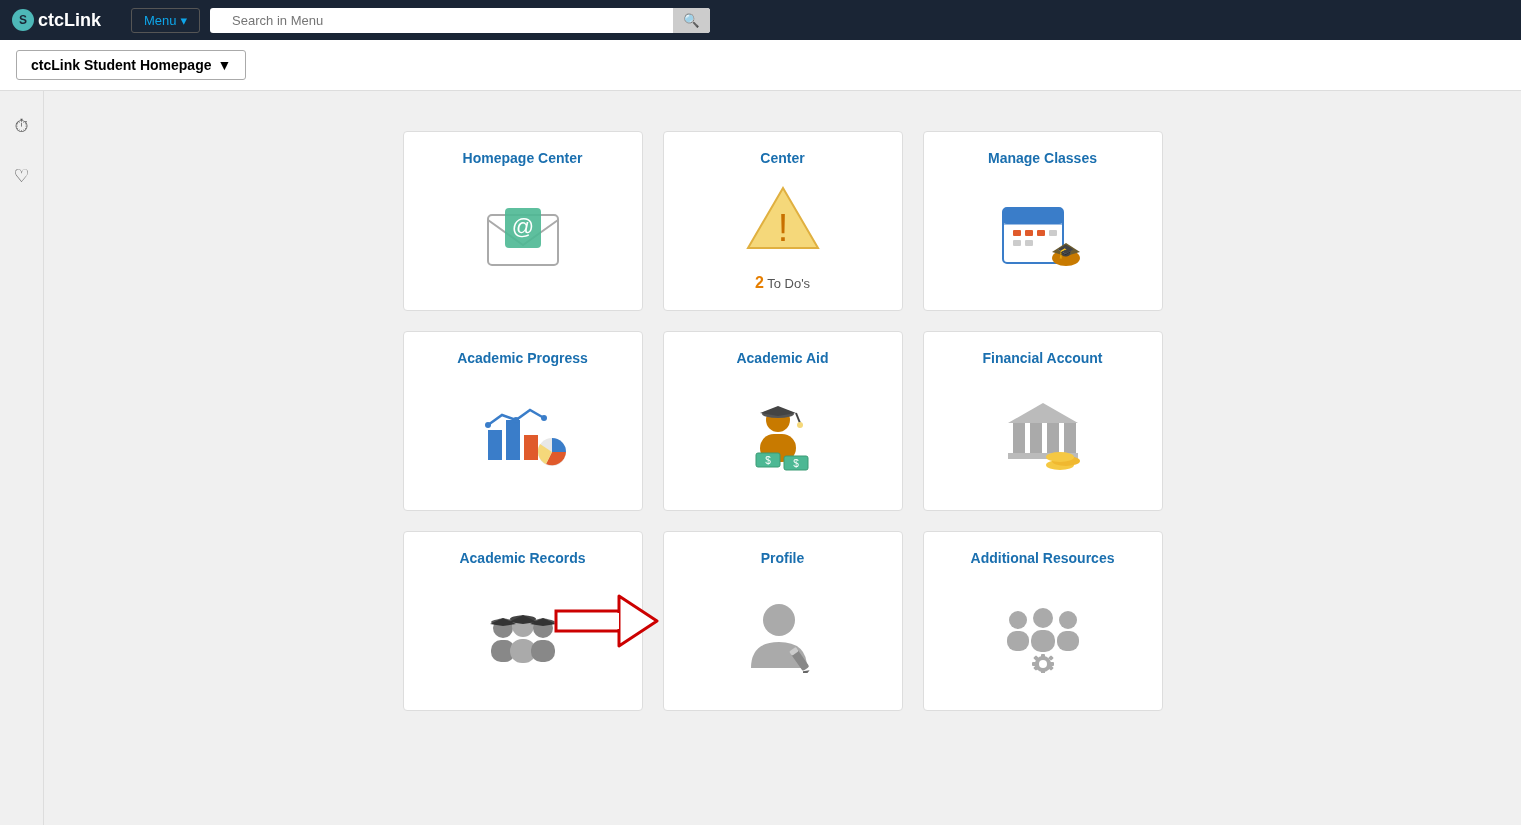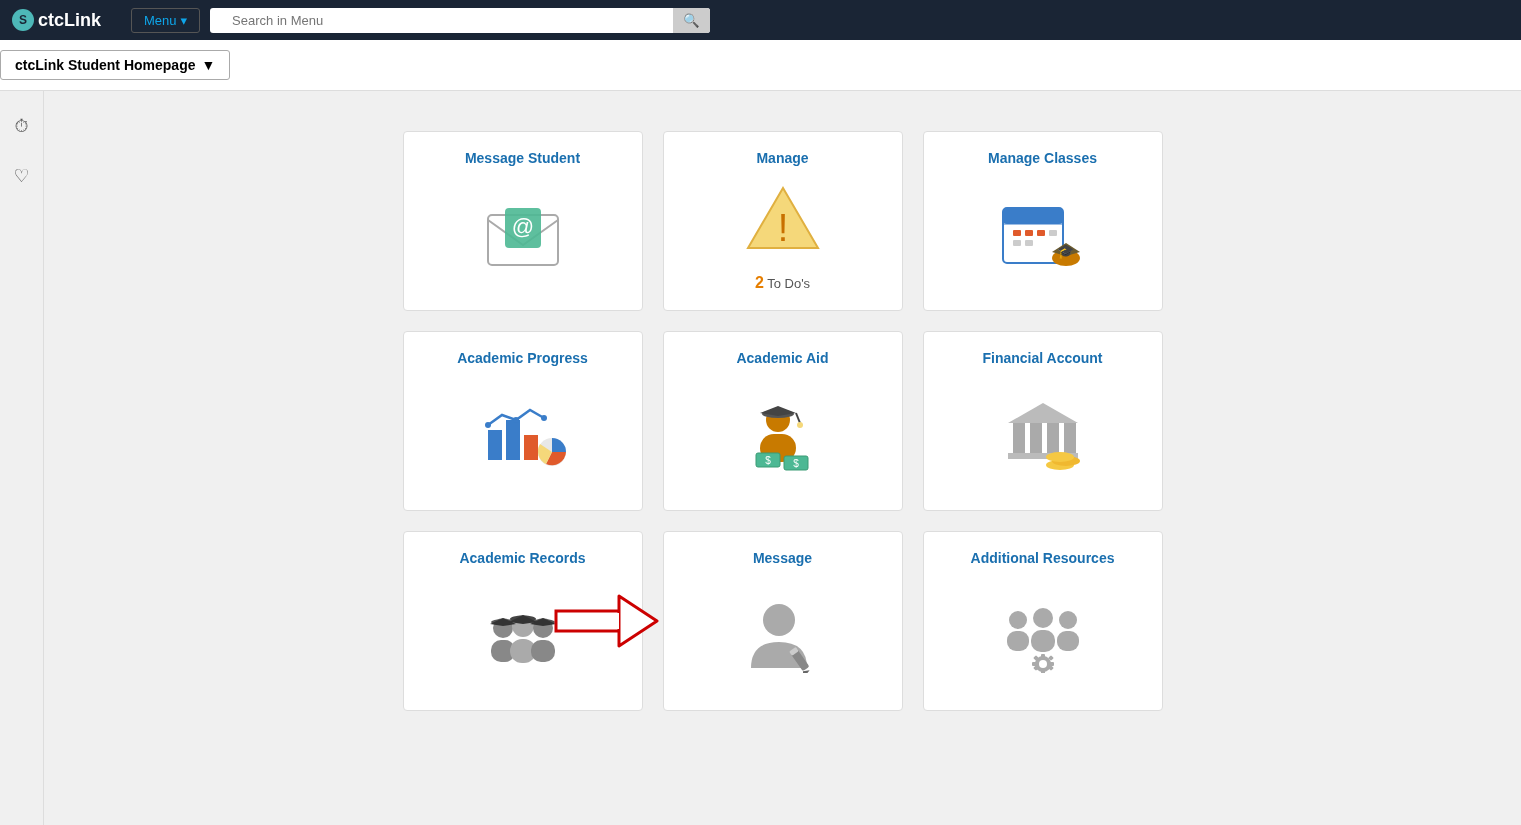--- a/index.html
+++ b/index.html
@@ -62,21 +62,21 @@
       border: none;
       padding: 0 10px;
       cursor: pointer;
       border-radius: 0 3px 3px 0;
     }
 
     
     .page-header {
       background: white;
       border-bottom: 1px solid #ddd;
-      padding: 10px 0;
+      padding: 10px 16px;
     }
     .page-title-btn {
       background: white;
       border: 1px solid #aaa;
       border-radius: 3px;
       padding: 6px 14px;
       font-size: 14px;
       font-weight: bold;
       cursor: pointer;
       display: flex; align-items: center; gap: 6px;
@@ -197,33 +197,33 @@
 
     <aside class="left-sidebar">
       <div class="sidebar-icon">⏱</div>
       <div class="sidebar-icon">♡</div>
     </aside>
 
     <main class="content">
       <div class="tile-grid">
 
         <div class="tile">
-          <div class="tile-title">Message Student</div>
+          <div class="tile-title">Homepage Center</div>
           <div class="tile-icon-area">
             <svg width="80" height="70" viewBox="0 0 80 70">
               <rect x="5" y="15" width="70" height="50" rx="4" fill="white" stroke="#aaa" stroke-width="2"></rect>
               <path d="M5 20 L40 45 L75 20" fill="none" stroke="#aaa" stroke-width="2"></path>
               <rect x="22" y="8" width="36" height="40" rx="4" fill="#4db894" opacity="0.9"></rect>
               <text x="40" y="34" text-anchor="middle" font-size="22" fill="white">@</text>
             </svg>
           </div>
         </div>
 
         <div class="tile">
-          <div class="tile-title">Manage</div>
+          <div class="tile-title">Center</div>
           <div class="tile-icon-area">
             <svg width="80" height="70" viewBox="0 0 80 70">
               <polygon points="40,5 75,65 5,65" fill="#f5d87a" stroke="#e0b040" stroke-width="2"></polygon>
               <text x="40" y="58" text-anchor="middle" font-size="38" fill="#c87000">!</text>
             </svg>
           </div>
           <div class="tile-badge">
             <span class="count">2</span>
             <span> To Do's</span>
           </div>
@@ -342,21 +342,21 @@
             <svg width="105" height="60" viewBox="0 0 105 60">
 
               <rect x="2" y="20" width="65" height="20" fill="white" stroke="#cc0000" stroke-width="3"></rect>
 
               <polygon points="65,5 103,30 65,55" fill="white" stroke="#cc0000" stroke-width="3" stroke-linejoin="round"></polygon>
 
               <rect x="4" y="22" width="61" height="16" fill="white"></rect>
               <polygon points="67,10 98,30 67,50" fill="white"></polygon>
             </svg>
           </div>
-          <div class="tile-title">Message</div>
+          <div class="tile-title">Profile</div>
           <div class="tile-icon-area">
             <svg width="80" height="75" viewBox="0 0 80 75">
 
               <circle cx="36" cy="22" r="16" fill="#aaa"></circle>
               <path d="M8,70 Q8,44 36,44 Q64,44 64,70" fill="#aaa"></path>
 
               <rect x="52" y="50" width="8" height="22" rx="2" fill="#888" transform="rotate(-35, 58, 60)"></rect>
               <polygon points="52,72 48,78 58,75" fill="#666" transform="rotate(-35, 58, 60)"></polygon>
               <rect x="52" y="48" width="8" height="5" rx="1" fill="#ccc" transform="rotate(-35, 58, 60)"></rect>
             </svg>

